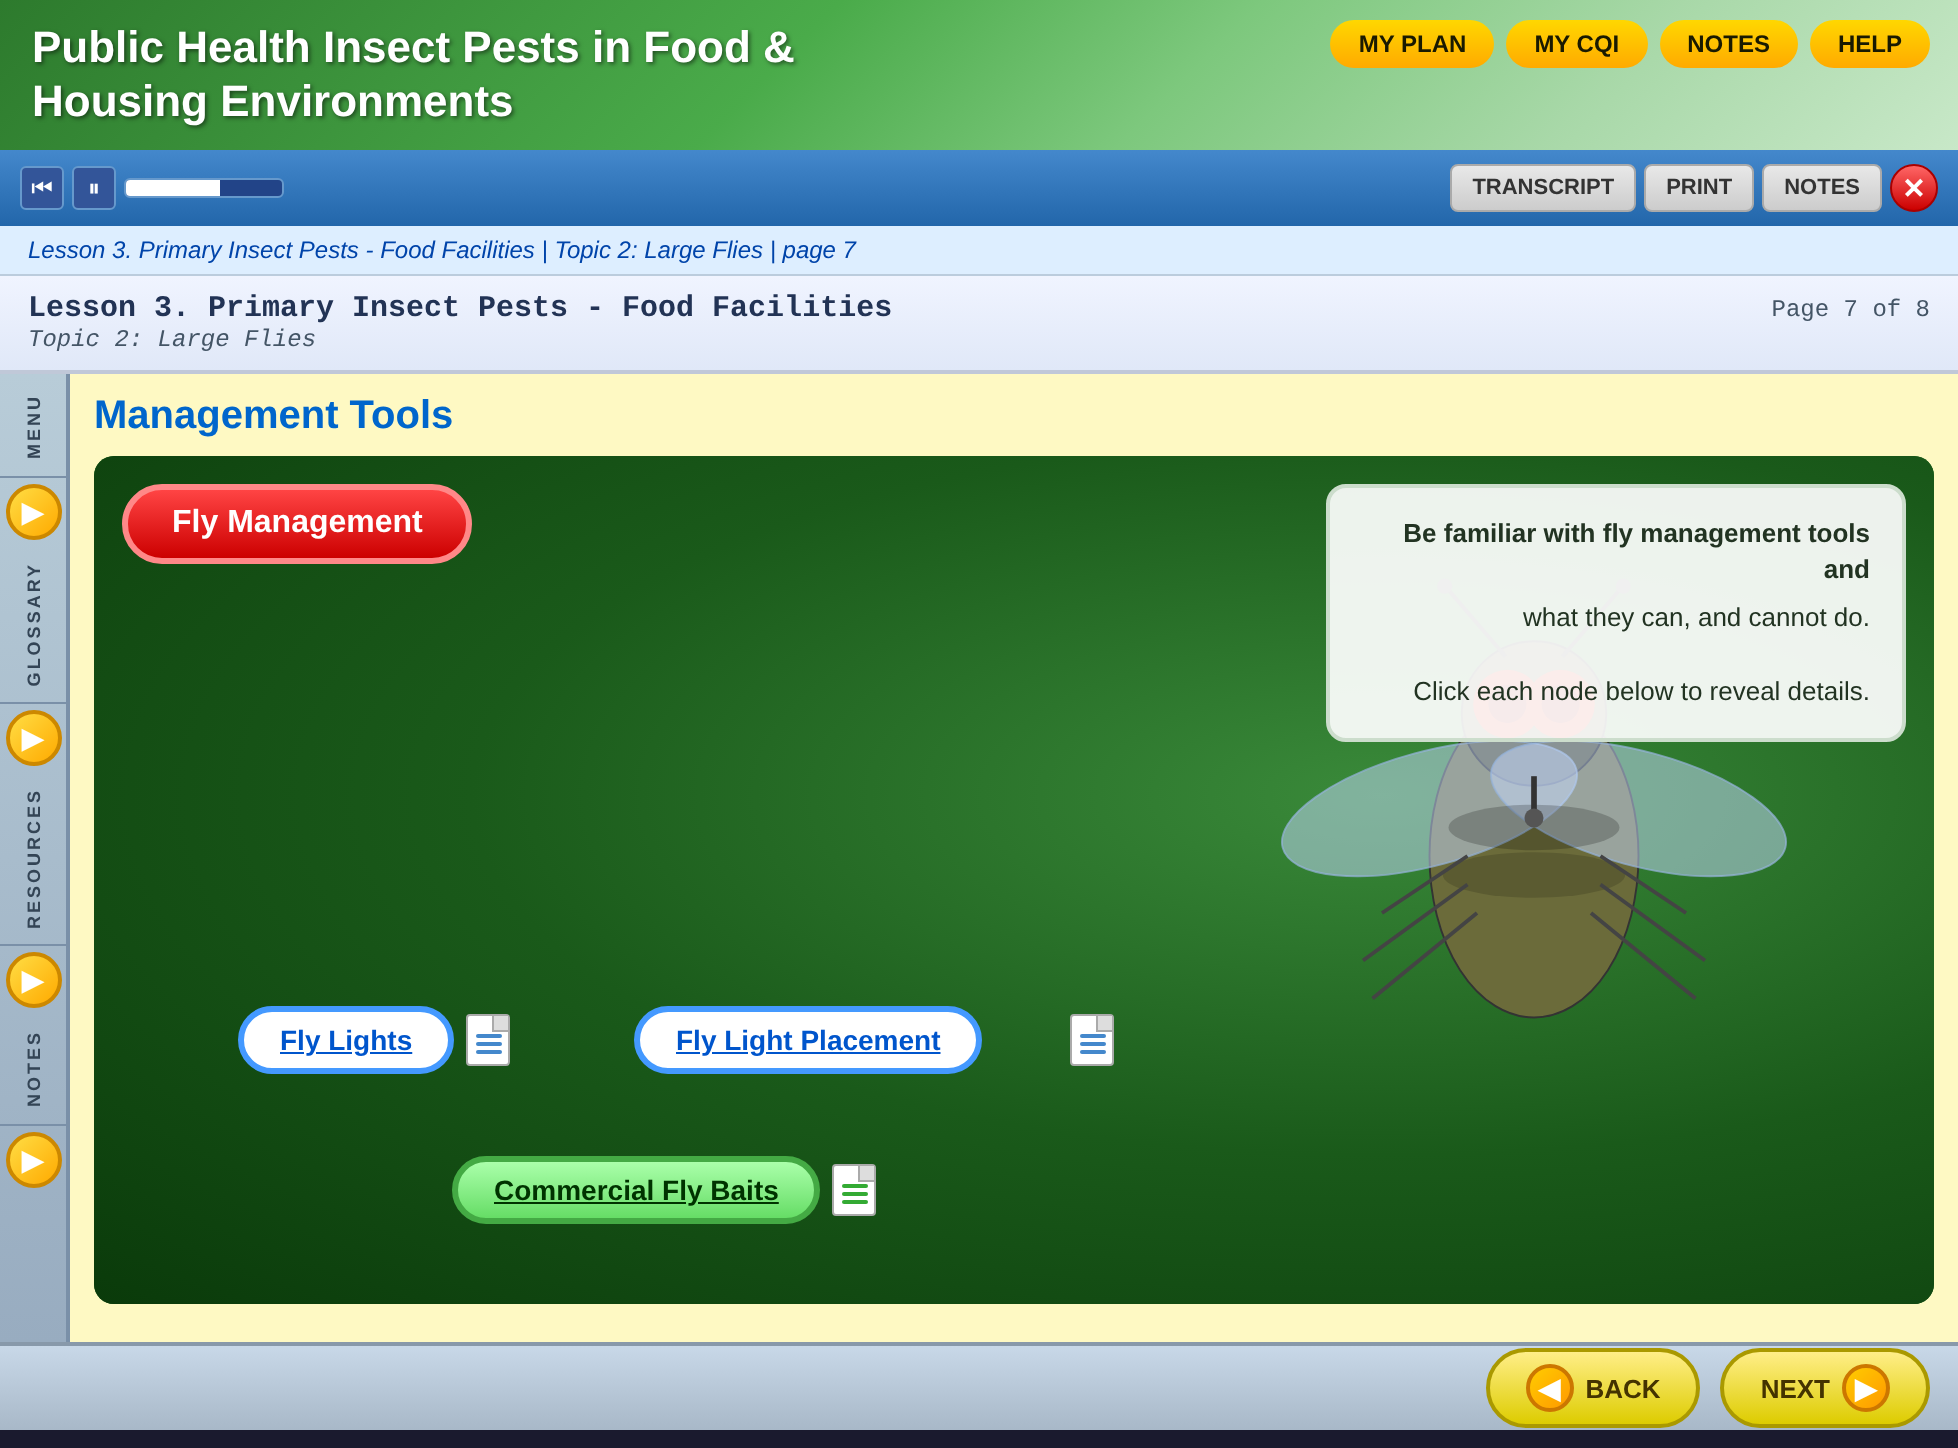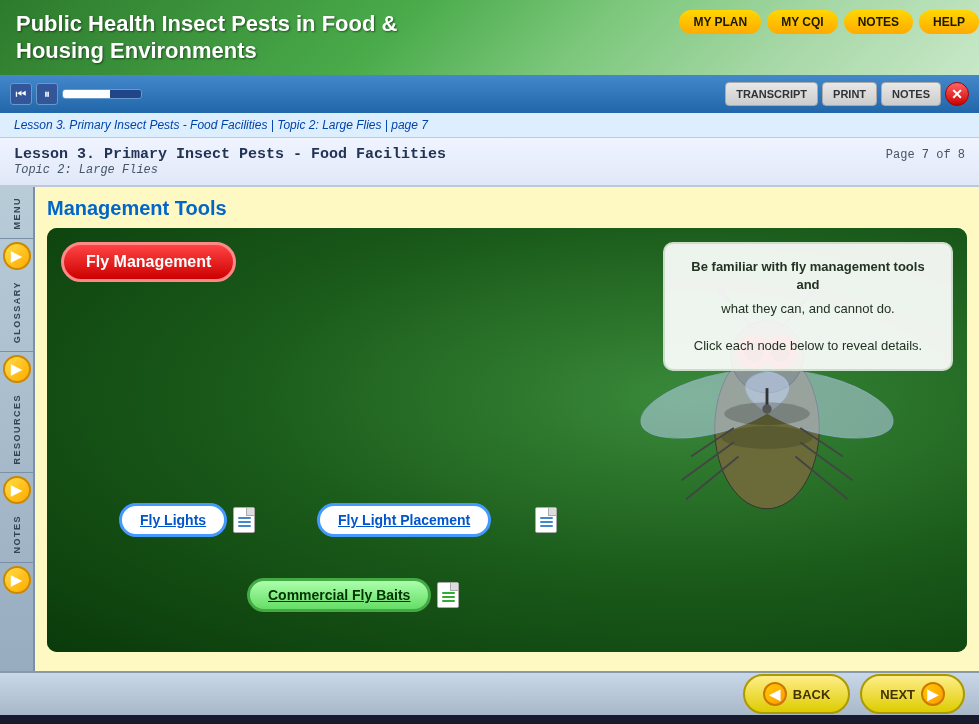--- a/index.html
+++ b/index.html
@@ -18,21 +18,21 @@
       color: white;
       font-size: 22px;
       font-weight: bold;
       text-shadow: 1px 1px 2px rgba(0,0,0,0.5);
       line-height: 1.2;
       max-width: 460px;
     }
     .header-nav {
       position: absolute;
       top: 10px;
-      right: 0;
+      right: 14px;
       display: flex;
       gap: 6px;
     }
     .nav-btn {
       background: linear-gradient(180deg, #ffd700 0%, #ffaa00 100%);
       border: none;
       border-radius: 14px;
       padding: 5px 14px;
       font-size: 12px;
       font-weight: bold;
@@ -166,21 +166,21 @@
       top: 14px;
       right: 14px;
       background: rgba(255,255,255,0.92);
       border: 2px solid #ccddcc;
       border-radius: 10px;
       padding: 14px 16px;
       width: 290px;
       font-size: 13px;
       color: #223322;
       line-height: 1.4;
-      text-align: center;
+      text-align: right;
     }
     .info-box strong { display: block; margin-bottom: 6px; }
 
     
     .node-btn {
       position: absolute;
       display: flex;
       align-items: center;
       gap: 6px;
       cursor: pointer;
@@ -453,21 +453,21 @@
         <div class="node-label">Fly Light Placement</div>
         <div class="doc-icon">
           <div class="doc-lines">
             <div class="doc-line"></div>
             <div class="doc-line"></div>
             <div class="doc-line"></div>
           </div>
         </div>
       </div>
 
-      <div class="node-btn" style="position:absolute; top:350px; left:200px;">
+      <div class="node-btn" style="position:absolute; top:350px; left:179px;">
         <div class="node-label green">Commercial Fly Baits</div>
         <div class="doc-icon">
           <div class="doc-lines">
             <div class="doc-line" style="background:#33aa33;"></div>
             <div class="doc-line" style="background:#33aa33;"></div>
             <div class="doc-line" style="background:#33aa33;"></div>
           </div>
         </div>
       </div>
 

